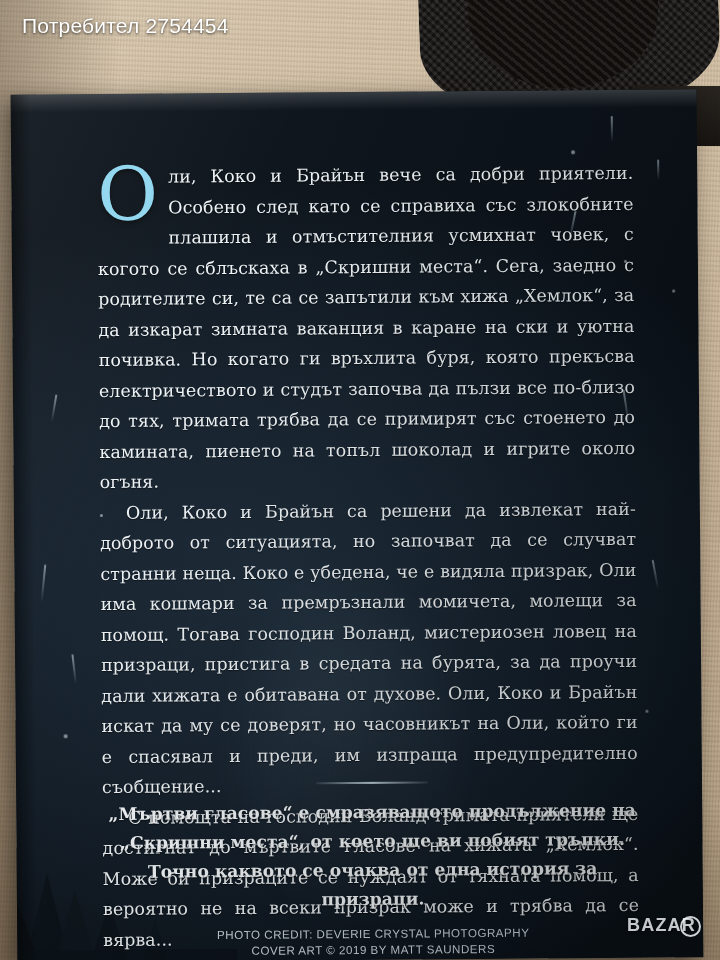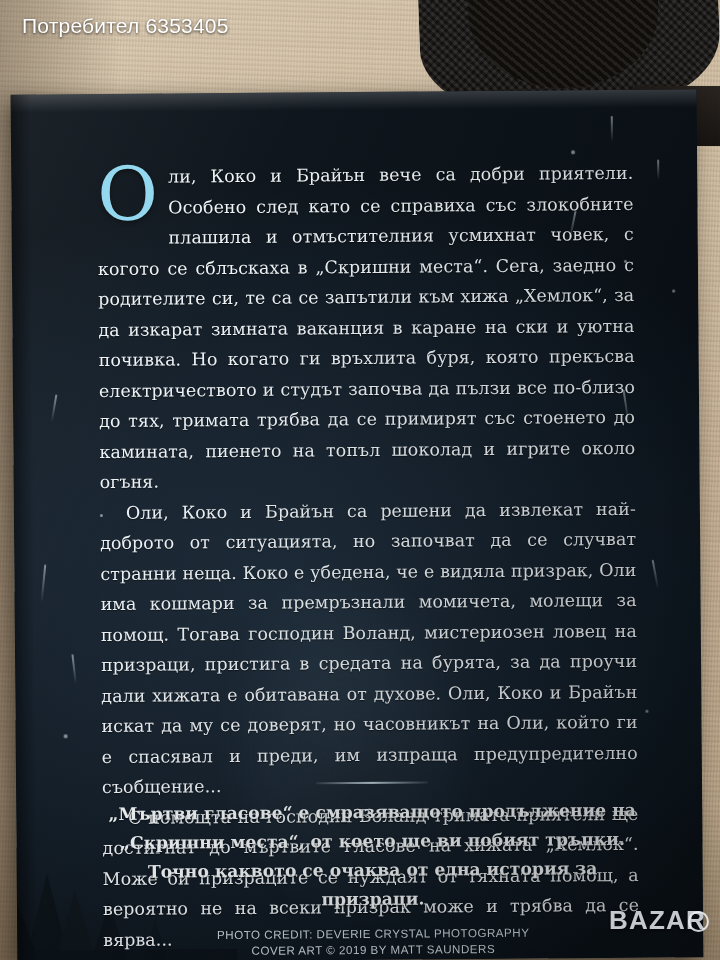--- a/index.html
+++ b/index.html
@@ -213,25 +213,25 @@
     left: 22px;
     top: 14px;
     color: #ffffff;
     font-family: "Liberation Sans", sans-serif;
     font-size: 21px;
     letter-spacing: 0.2px;
     text-shadow: 0 1px 3px rgba(0,0,0,0.75);
   }
   .watermark {
     position: absolute;
-    right: 14px;
+    right: 24px;
     bottom: 24px;
     color: rgba(240,244,248,0.82);
     font-family: "Liberation Sans", sans-serif;
-    font-size: 26px;
+    font-size: 18px;
     font-weight: bold;
     letter-spacing: 1.2px;
     text-shadow: 0 1px 3px rgba(0,0,0,0.6);
   }
   .watermark .ring {
     display: inline-block;
     position: relative;
   }
   .watermark .ring::after {
     content: "";
@@ -302,17 +302,17 @@
     <div class="credits">
       <div>PHOTO CREDIT: DEVERIE CRYSTAL PHOTOGRAPHY</div>
       <div>COVER ART © 2019 BY MATT SAUNDERS</div>
     </div>
 
     <div class="book-sheen"></div>
     <div class="book-topedge"></div>
     <div class="book-leftedge"></div>
   </div>
 
-  <div class="username">Потребител 6353405</div>
+  <div class="username">Потребител 2754454</div>
 
   <div class="watermark"><span>BAZA</span><span class="ring">R</span></div>
 
 </div>
 
 </body></html>

